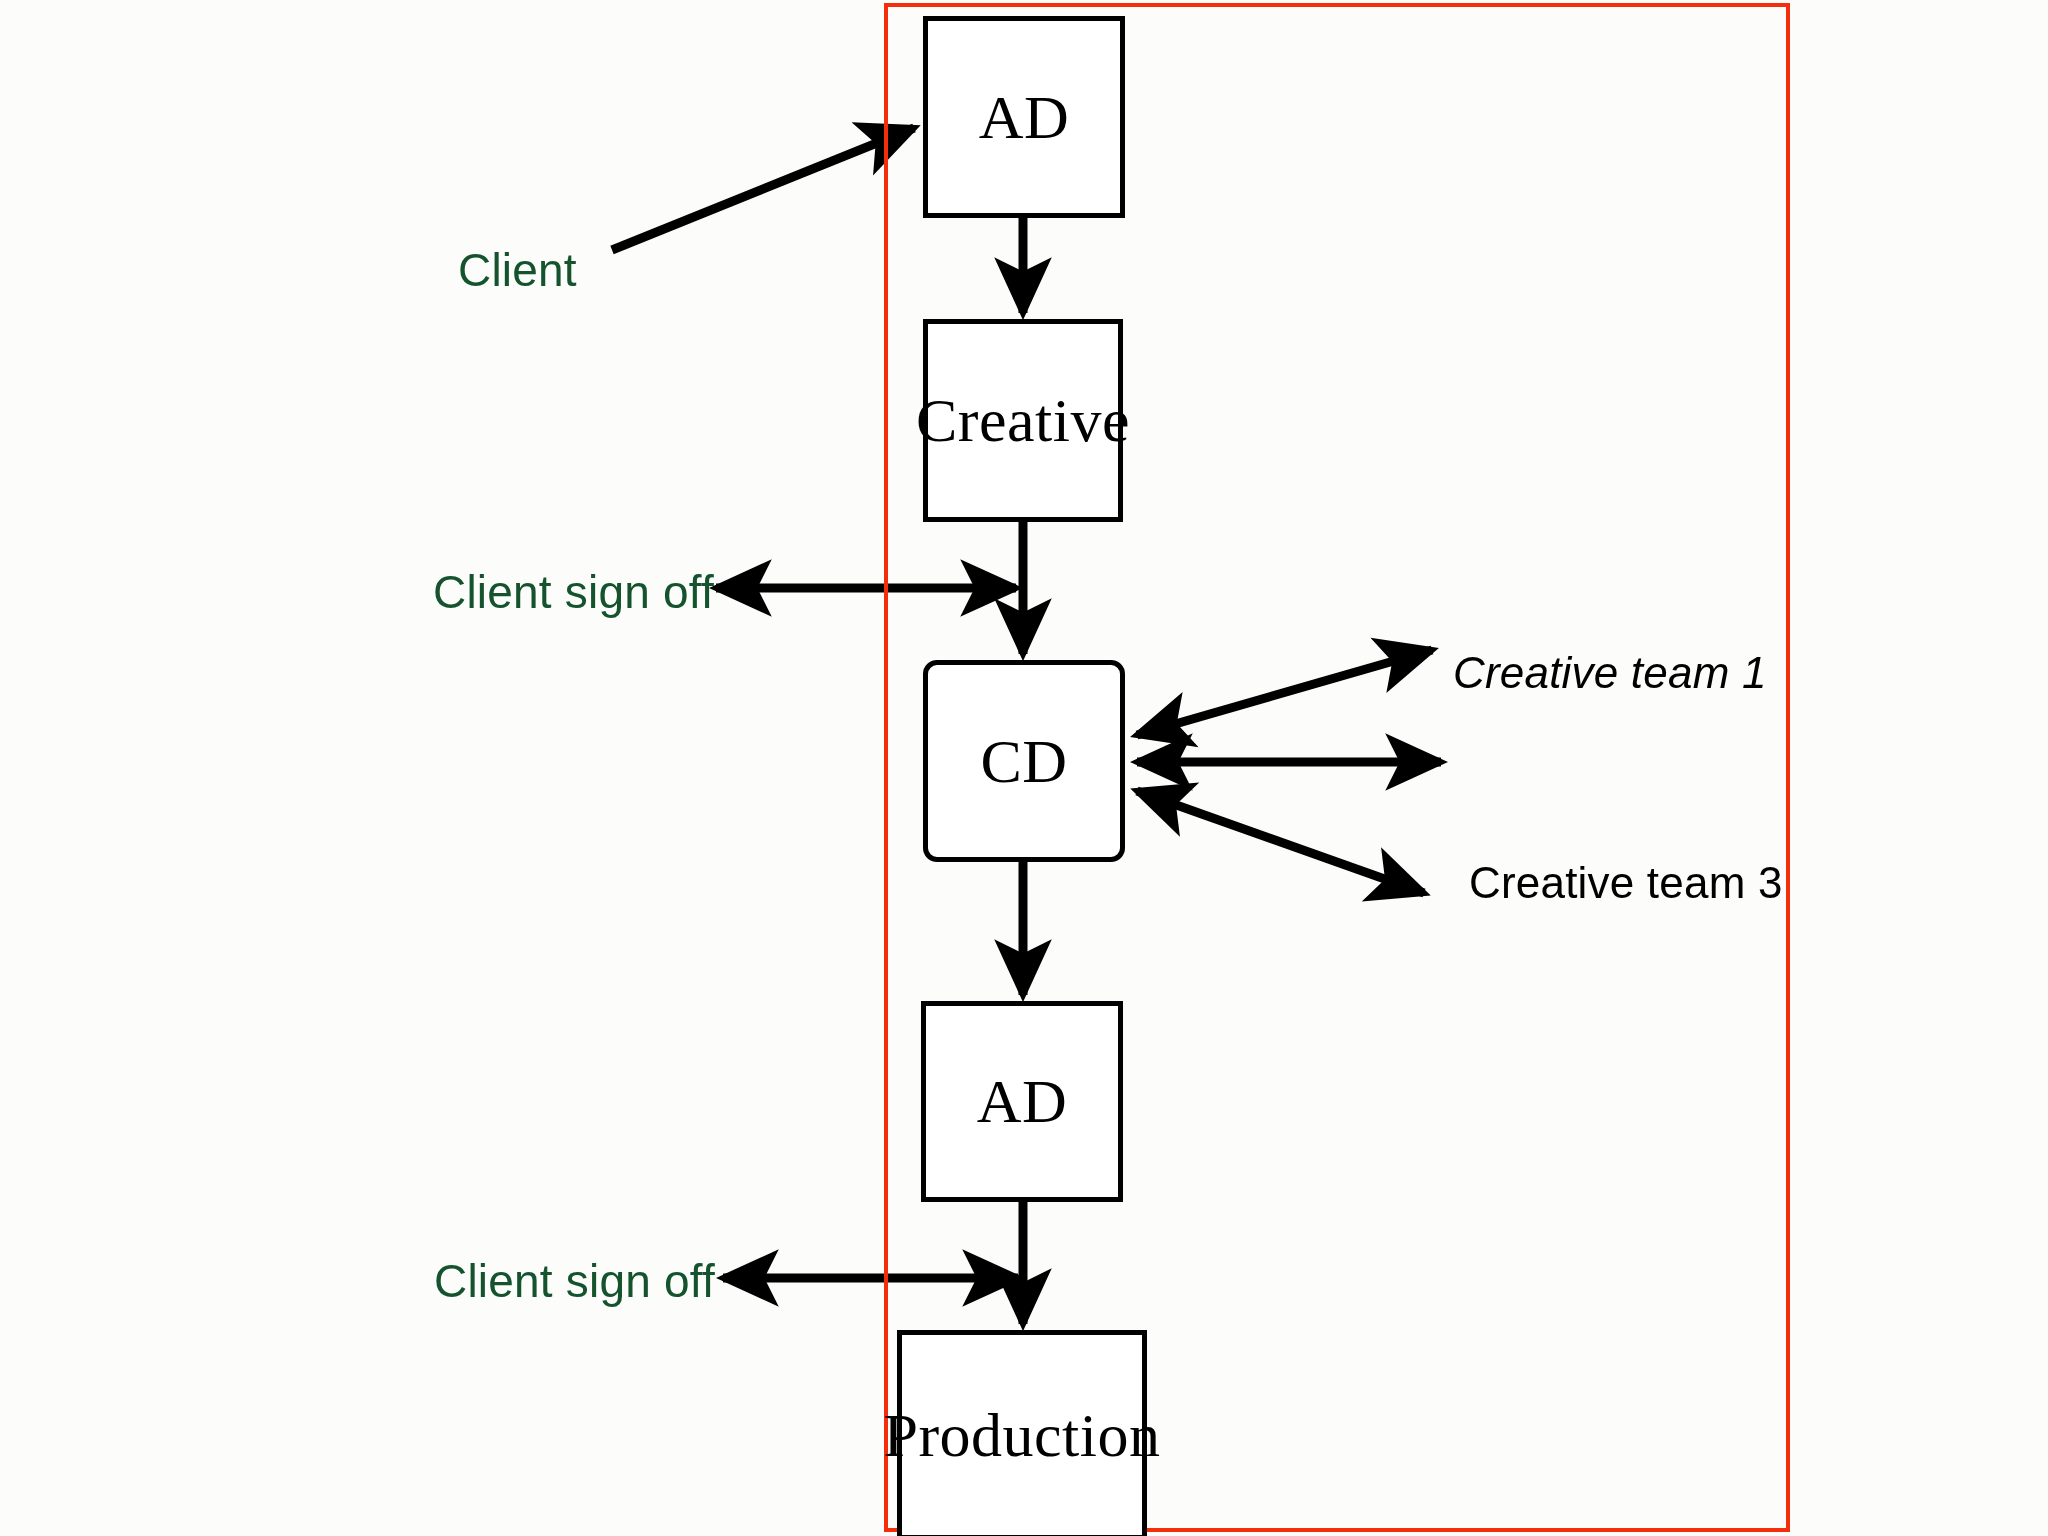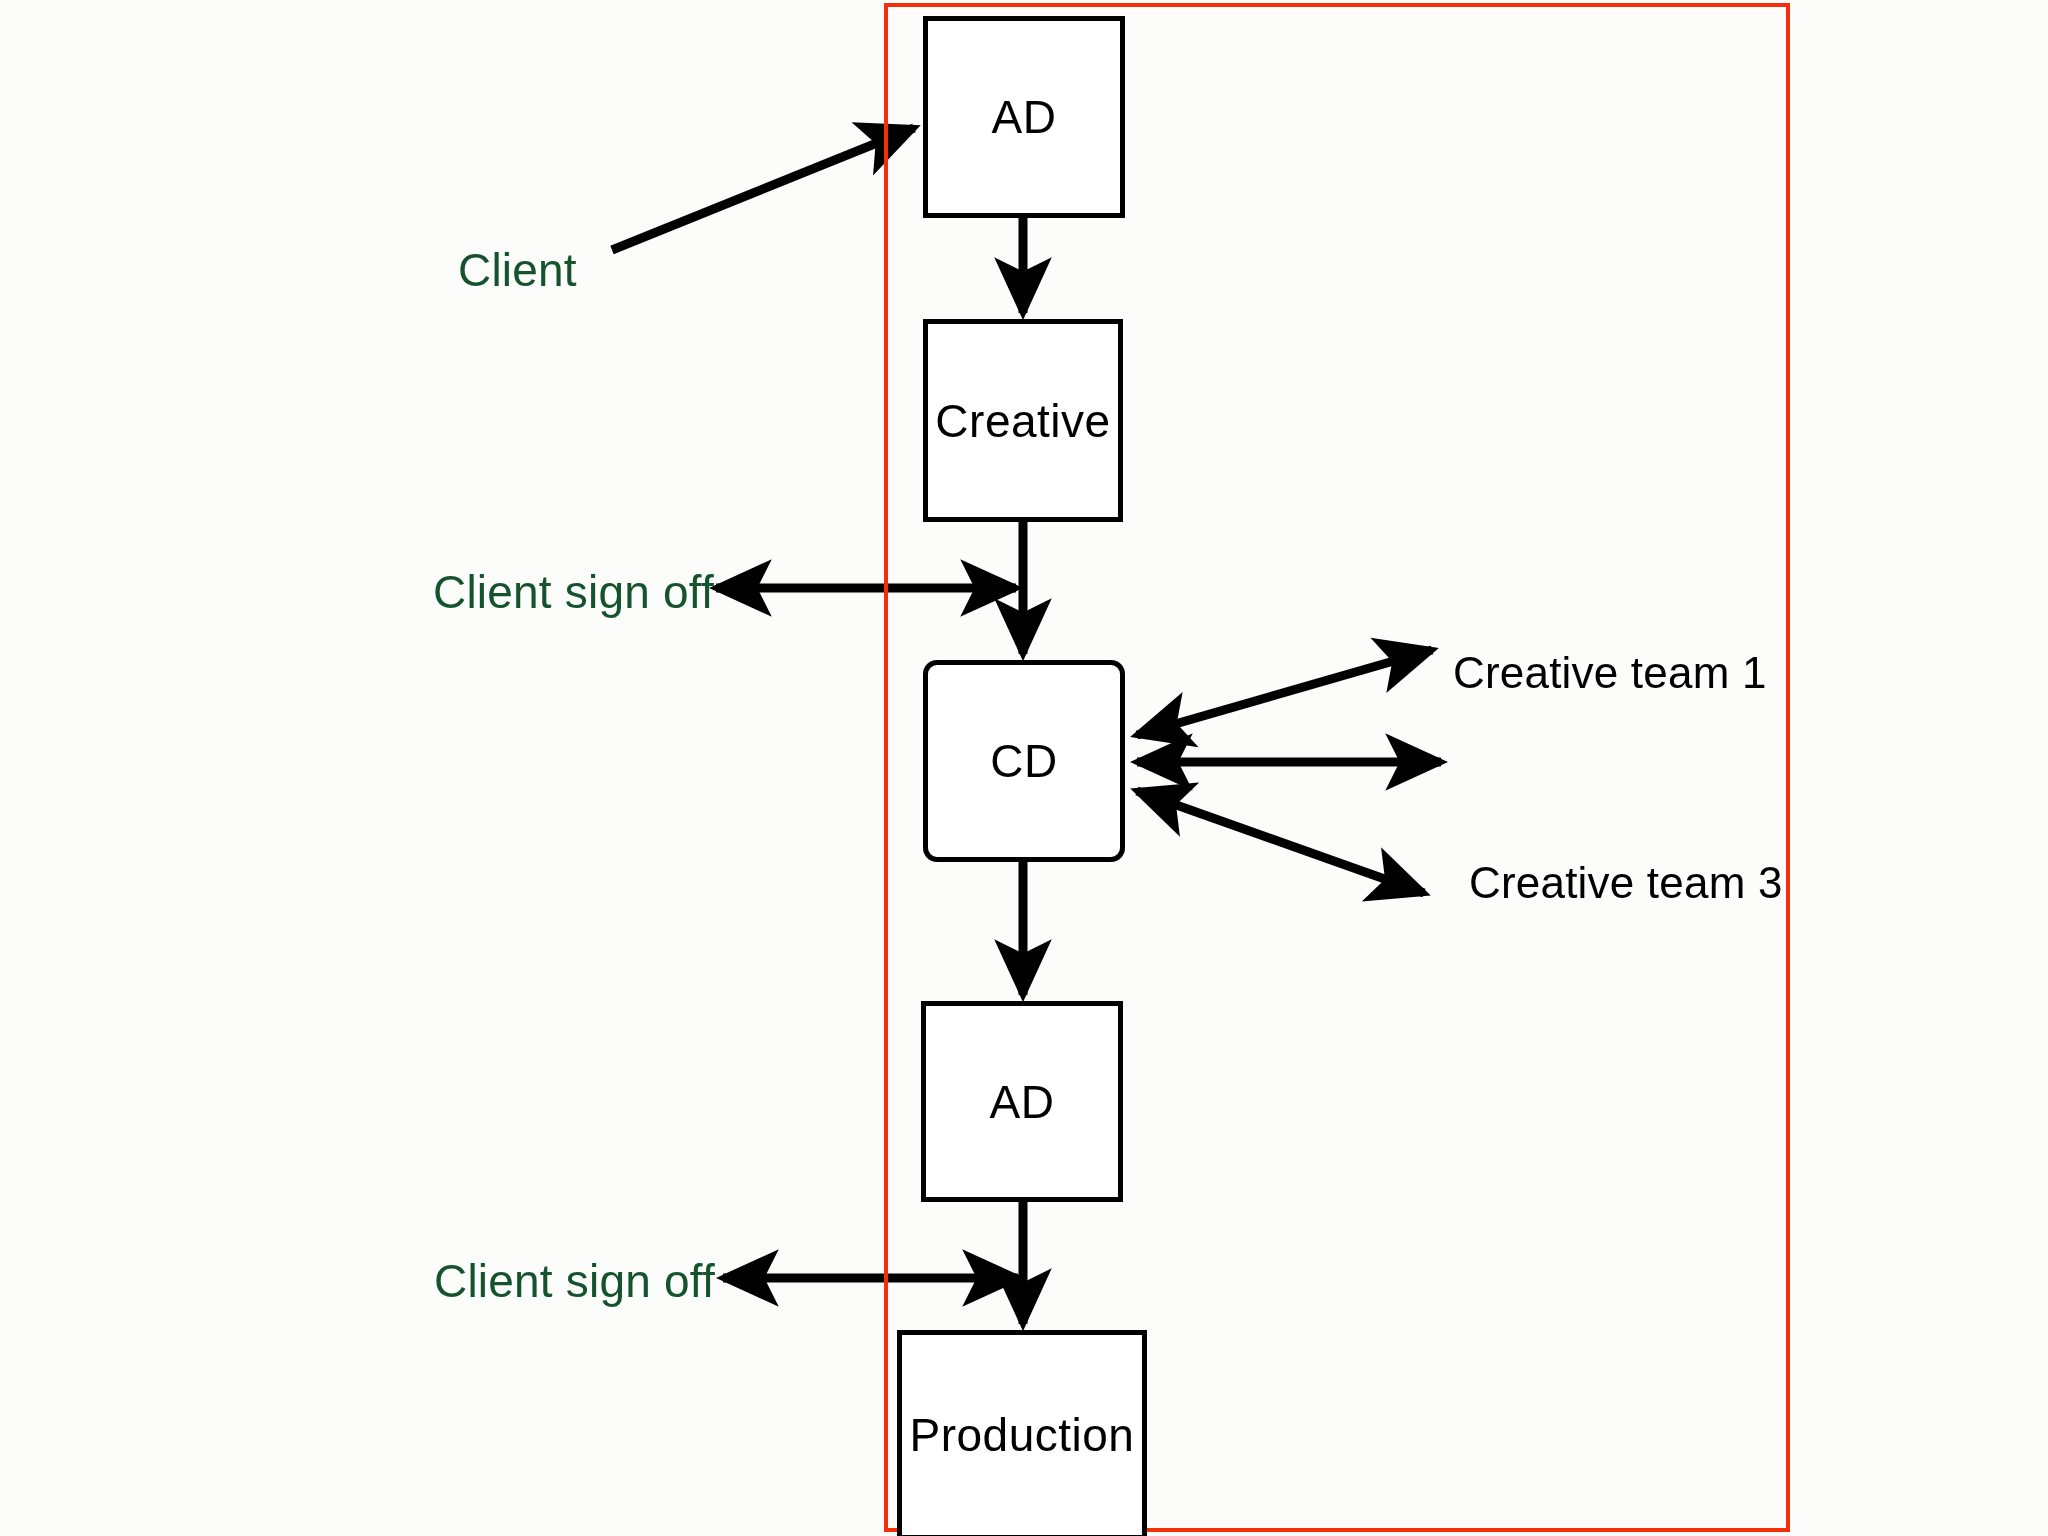--- a/index.html
+++ b/index.html
@@ -26,22 +26,22 @@
   .node-box {
     position: absolute;
     box-sizing: border-box;
     border: 5px solid #000000;
     background: #ffffff;
     display: flex;
     align-items: center;
     justify-content: center;
   }
   .node-label {
-    font-family: Liberation Sans, sans-serif;
-    font-size: 46px;
+    font-family: Liberation Serif, serif;
+    font-size: 62px;
     font-weight: 400;
     color: #000000;
     letter-spacing: 0.5px;
     white-space: nowrap;
   }
   .side-label {
     position: absolute;
     font-family: "Liberation Sans", "DejaVu Sans", sans-serif;
     font-size: 46px;
     font-weight: 400;
@@ -123,18 +123,18 @@
   <div class="node-box" style="left:897px; top:1330px; width:250px; height:210px;">
     <span class="node-label">Production</span>
   </div>
 
   <div class="side-label" style="left:458px; top:243px;">Client</div>
 
   <div class="side-label" style="left:433px; top:565px;">Client sign off</div>
 
   <div class="side-label" style="left:434px; top:1254px;">Client sign off</div>
 
-  <div class="team-label" style="left:1453px; top:648px;">Creative team 1</div>
+  <div class="team-label" style="left:1453px; top:648px;font-style:italic;">Creative team 1</div>
 
 
   <div class="team-label" style="left:1453px; top:858px;margin-left:16px;">Creative team 3</div>
 
 </div>
 
 </body></html>

